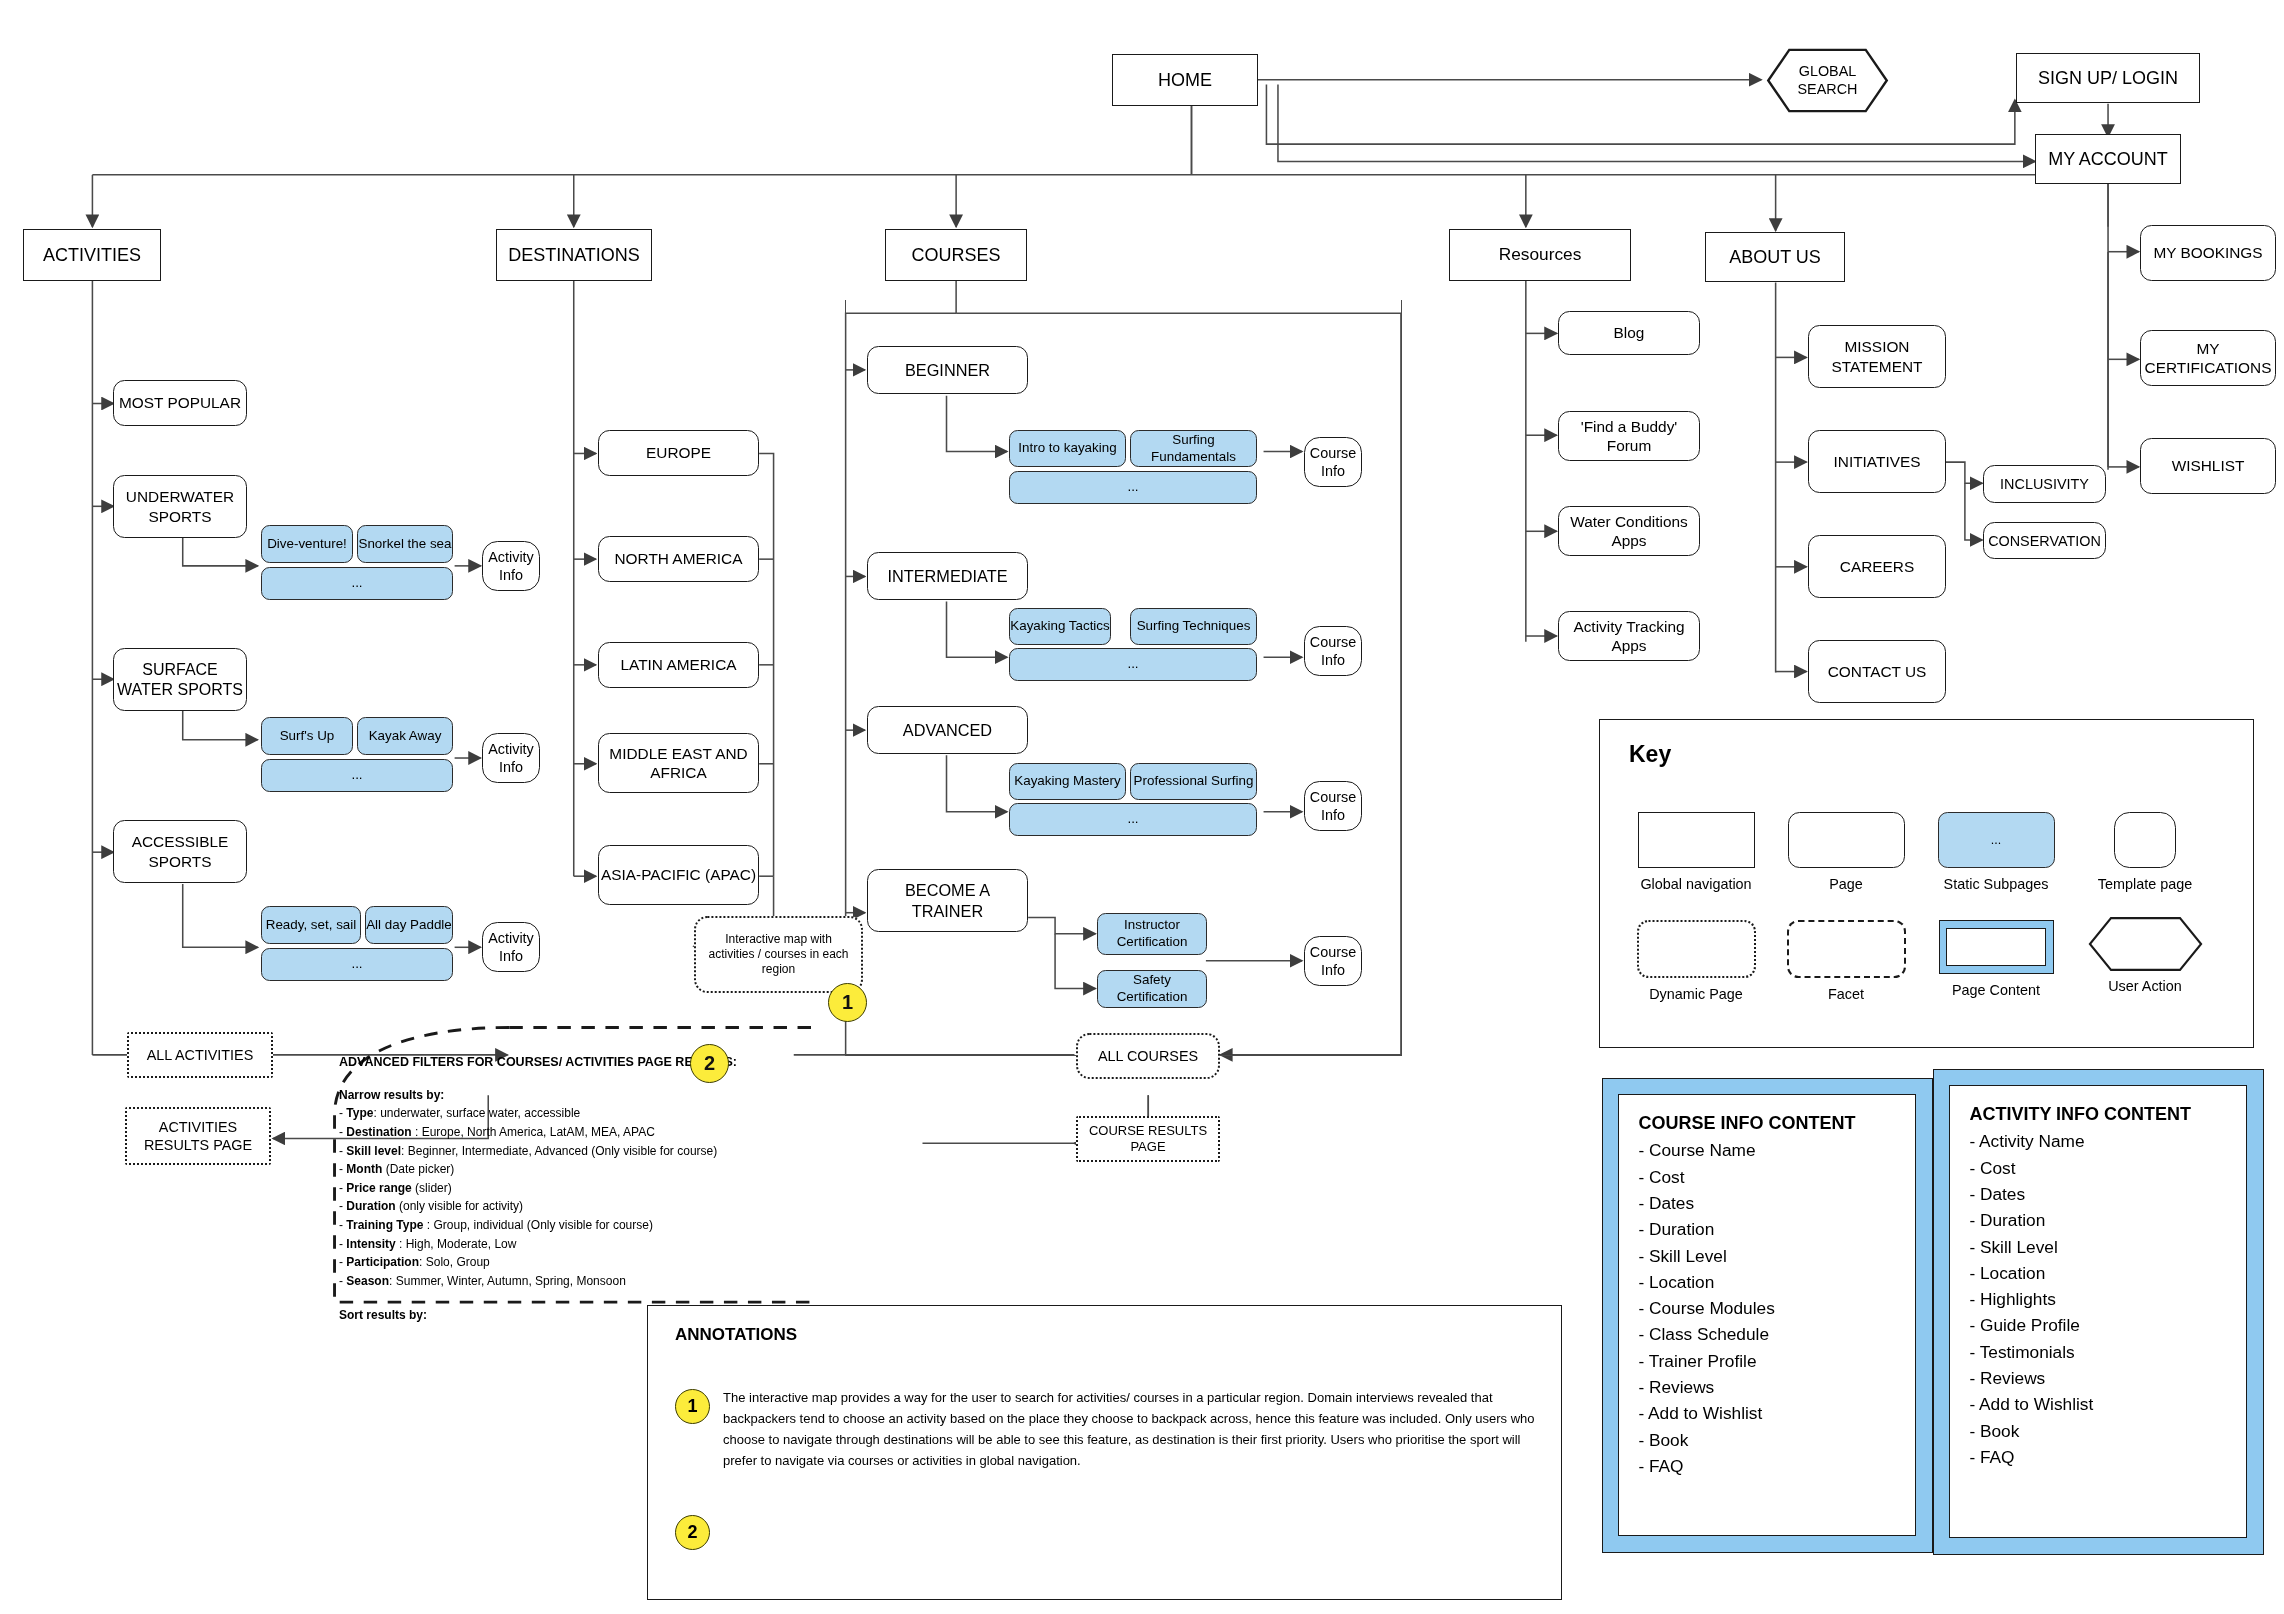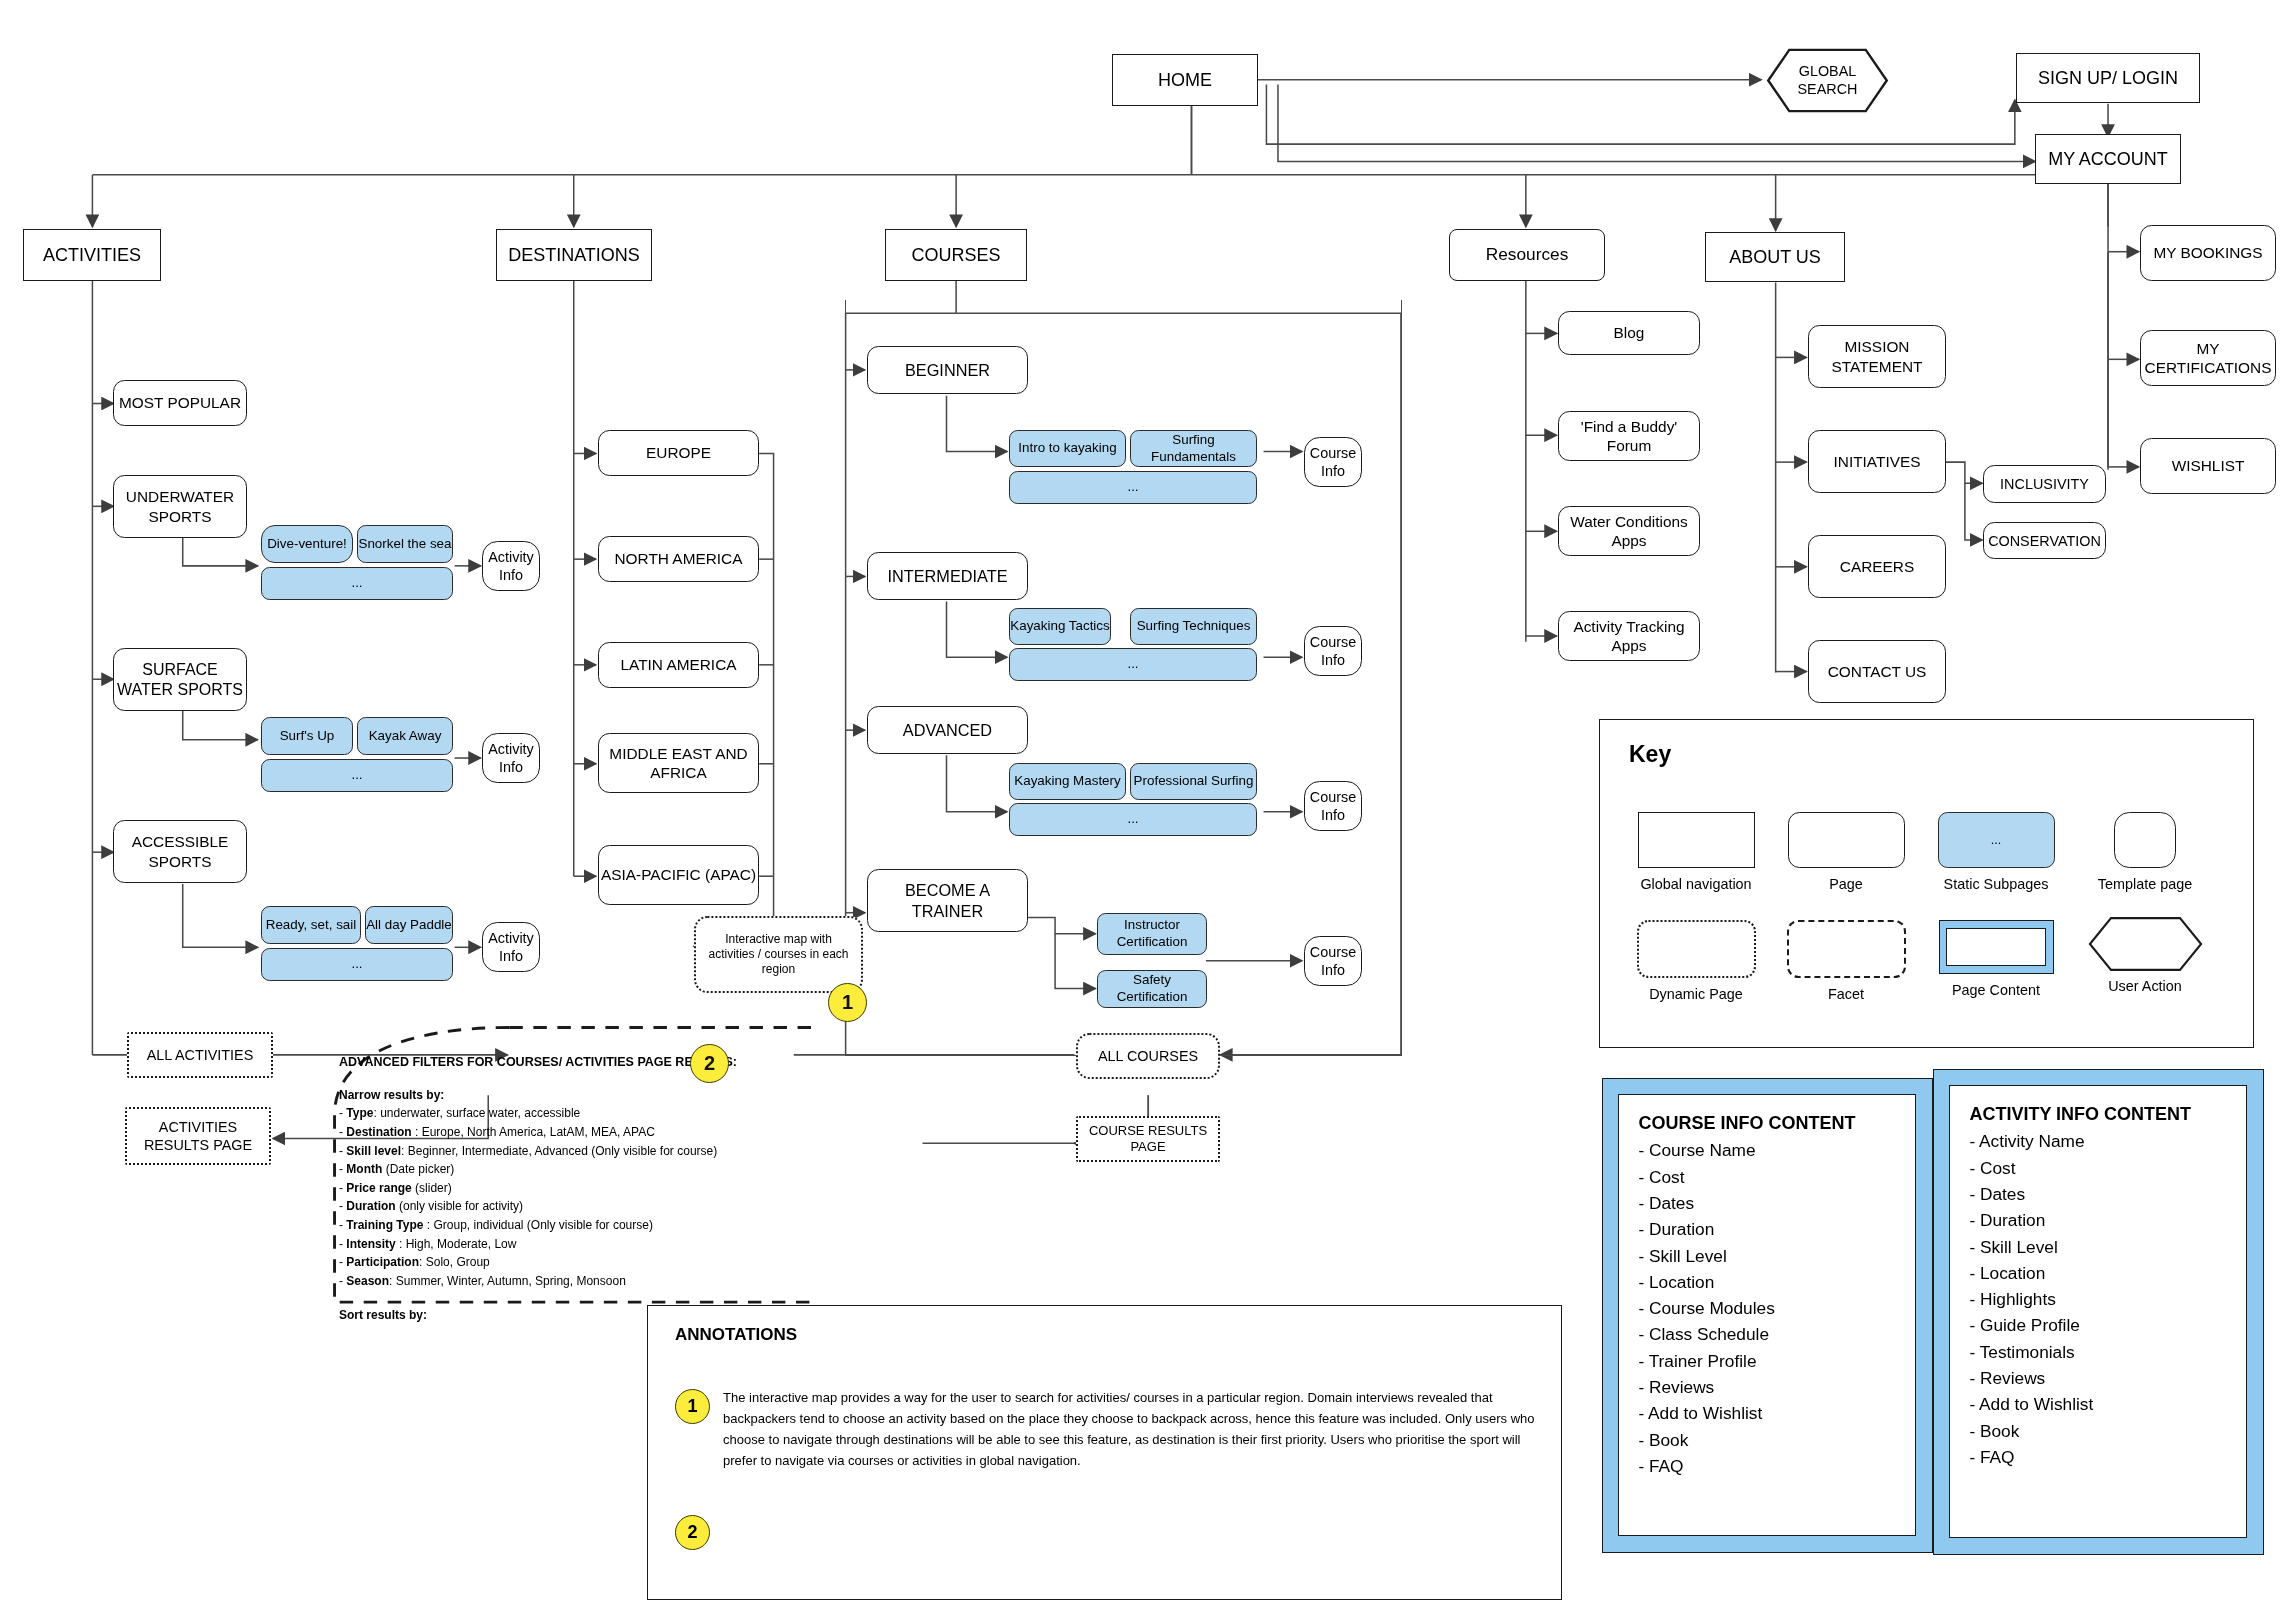--- a/index.html
+++ b/index.html
@@ -211,21 +211,21 @@
 
   <div class="node gnav" style="left:23px;top:229px;width:138px;height:52px;">
     <span>ACTIVITIES</span>
   </div>
   <div class="node gnav" style="left:496px;top:229px;width:156px;height:52px;">
     <span>DESTINATIONS</span>
   </div>
   <div class="node gnav" style="left:885px;top:229px;width:142px;height:52px;">
     <span>COURSES</span>
   </div>
-  <div class="node gnav" style="left:1449px;top:229px;width:156px;height:52px;font-size:17.3px;border-radius:8px;">
+  <div class="node gnav" style="left:1449px;top:229px;width:182px;height:52px;font-size:17.3px;">
     <span>Resources</span>
   </div>
   <div class="node gnav" style="left:1705px;top:232px;width:140px;height:50px;">
     <span>ABOUT US</span>
   </div>
 
   <div style="position:absolute;left:845px;top:300px;width:555px;height:755px;
               border:1.5px solid #4a4a4a;border-top:none;background:transparent;"></div>
 
   <div class="node page" style="left:113px;top:380px;width:134px;height:46px;font-size:15.4px;">
@@ -234,21 +234,21 @@
   <div class="node page" style="left:113px;top:475px;width:134px;height:63px;font-size:15.4px;">
     <span>UNDERWATER SPORTS</span>
   </div>
   <div class="node page" style="left:113px;top:648px;width:134px;height:63px;font-size:16px;">
     <span>SURFACE WATER SPORTS</span>
   </div>
   <div class="node page" style="left:113px;top:820px;width:134px;height:63px;font-size:15.4px;">
     <span>ACCESSIBLE SPORTS</span>
   </div>
 
-  <div class="node static" style="left:261px;top:525px;width:92px;height:38px;border-radius:14px;">
+  <div class="node static" style="left:261px;top:525px;width:92px;height:38px;">
     <span>Dive-venture!</span>
   </div>
   <div class="node static" style="left:357px;top:525px;width:96px;height:38px;">
     <span>Snorkel the sea</span>
   </div>
   <div class="node static" style="left:261px;top:567px;width:192px;height:33px;">
     <span>...</span>
   </div>
   <div class="node tmpl" style="left:482px;top:541px;width:58px;height:50px;">
     <span style="white-space:pre-line;">Activity Info</span>

